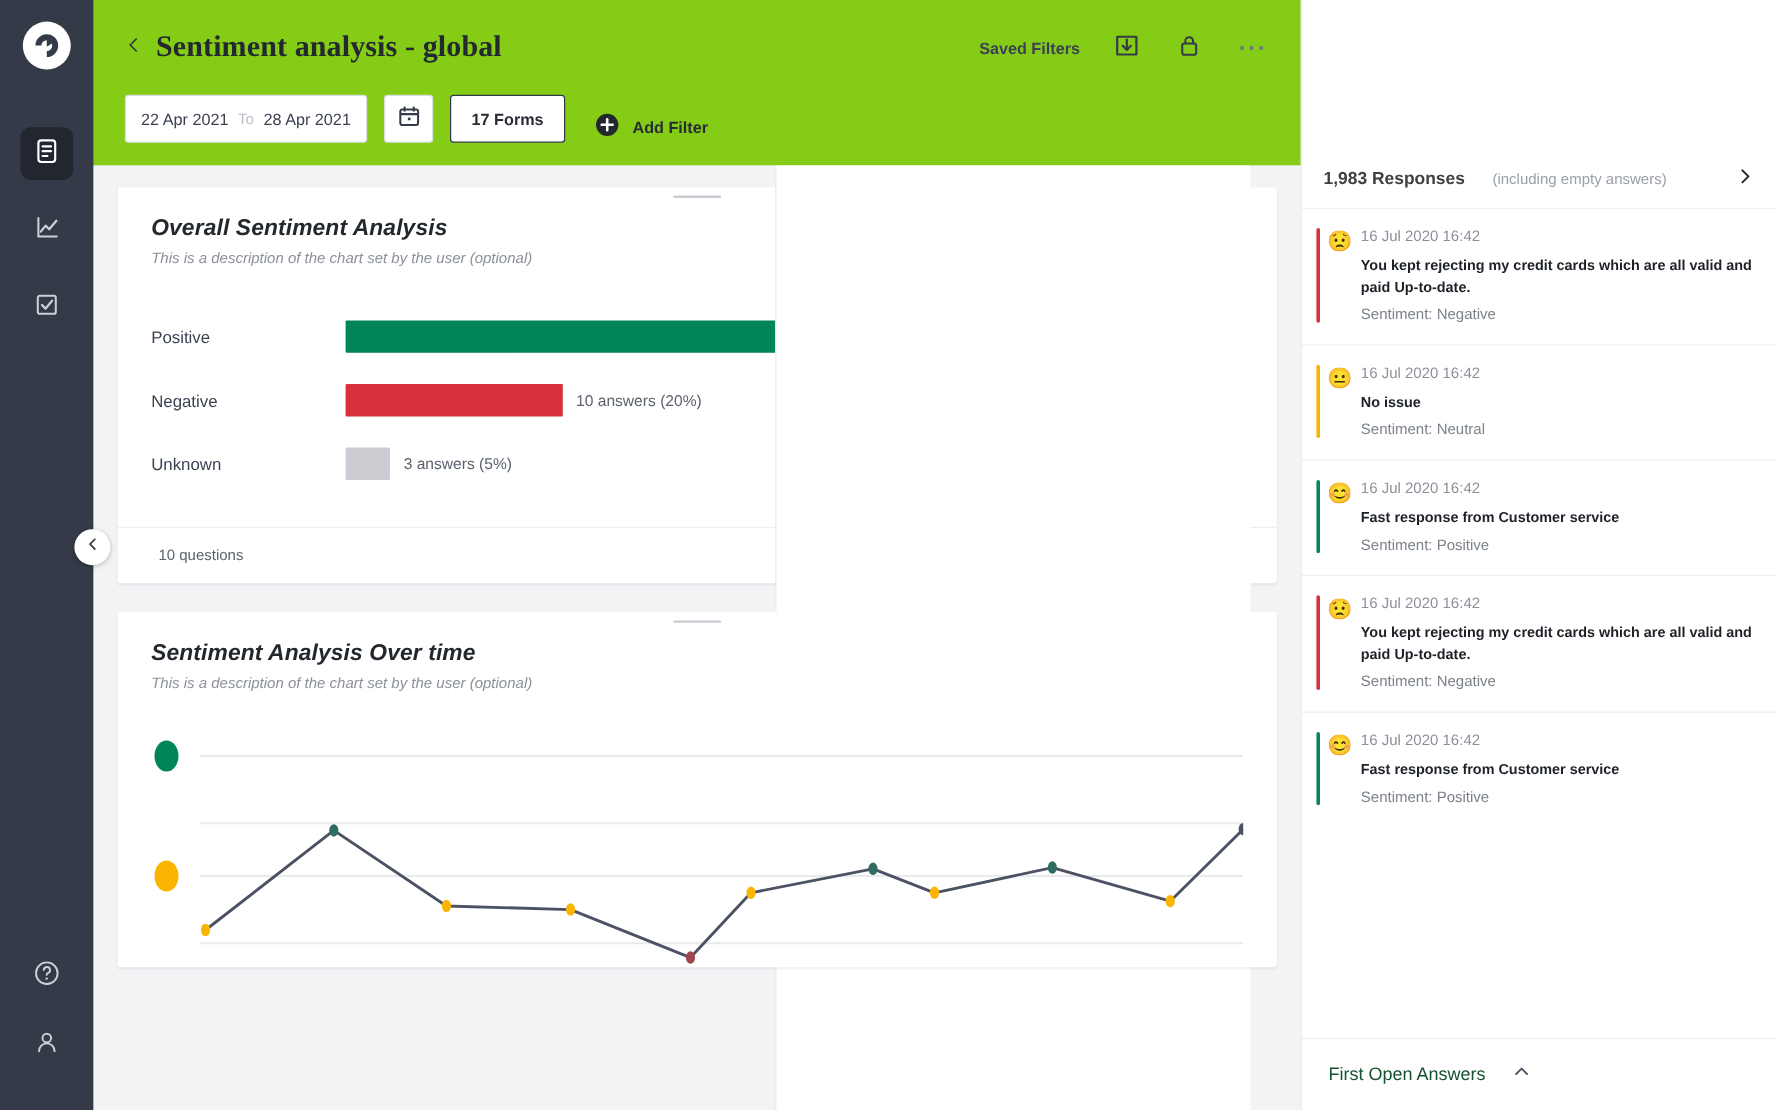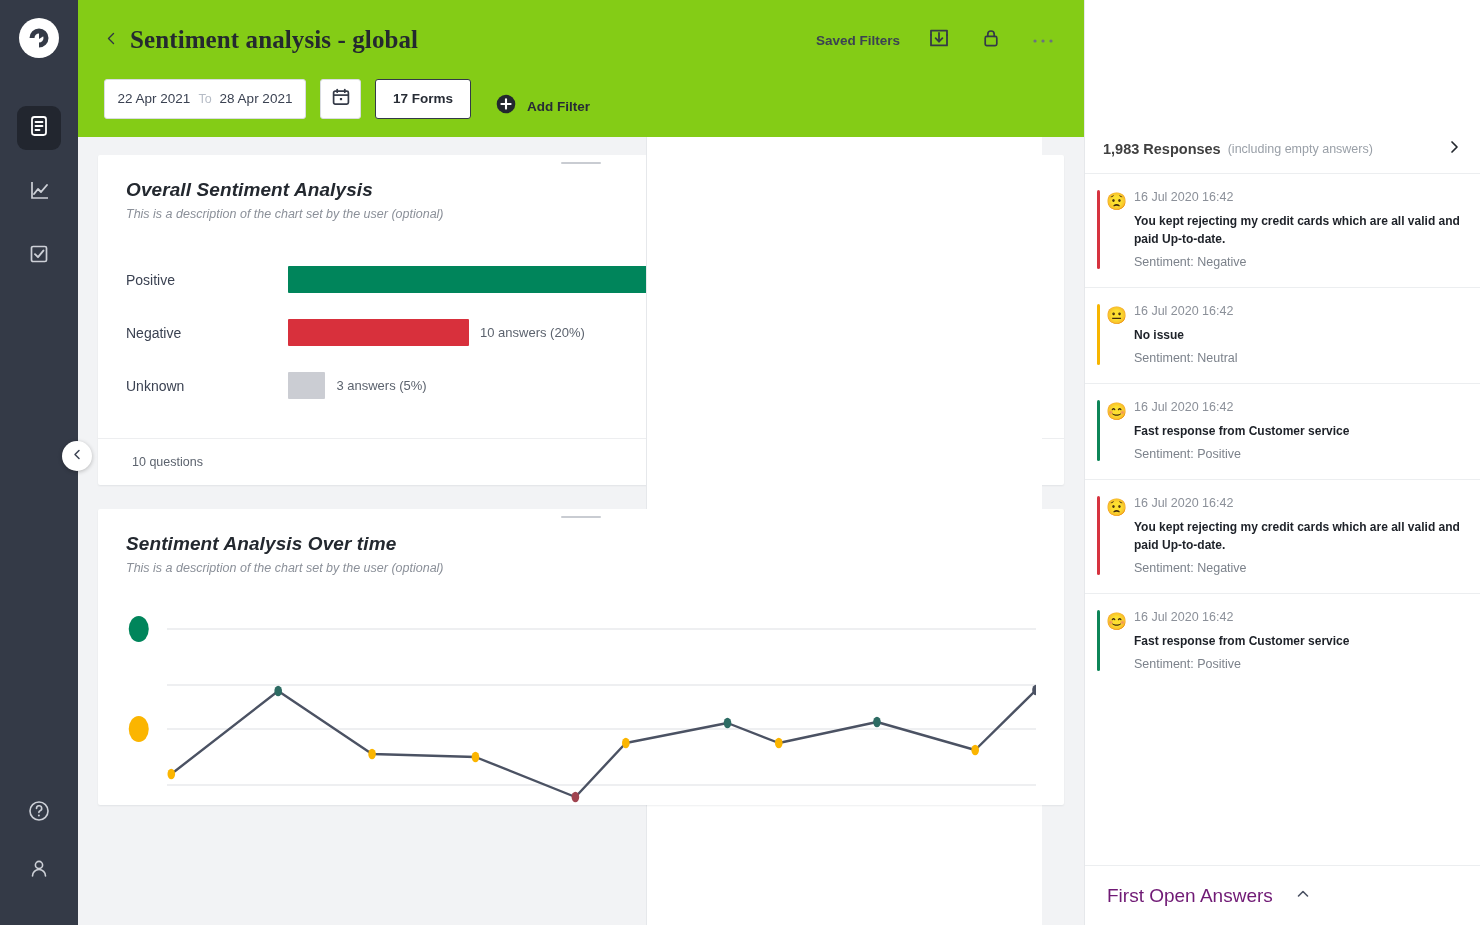--- a/index.html
+++ b/index.html
@@ -114,41 +114,41 @@
   
   .right {
     width: 396px; flex: 0 0 396px; background: #fff; border-left: 1px solid #e6e8eb;
     display: flex; flex-direction: column; height: 925px; position: relative;
   }
   .resp-head {
     height: 48px; display: flex; align-items: center; padding: 0 18px 0 18px;
     margin-top: 125px; flex: 0 0 48px;
   }
   .resp-count { font-size: 14.5px; font-weight: 700; color: #404040; }
-  .resp-sub { font-size: 12.5px; color: #9aa0a8; margin-left: 7px; }
+  .resp-sub { font-size: 12.5px; color: #9aa0a8; margin-left: 23px; }
   .resp-expand { margin-left: auto; cursor: pointer; display:flex; align-items:center; }
 
   .resp-list { flex: 1; overflow: hidden; }
   .resp-item {
     display: flex; gap: 0; padding: 16px 18px 18px 12px;
     border-top: 1px solid #eceef0; position: relative;
   }
   .resp-bar { width: 3px; border-radius: 2px; flex: 0 0 3px; }
   .resp-emoji { flex: 0 0 34px; display: flex; justify-content: center; padding-top: 1px; }
   .resp-body { flex: 1; min-width: 0; }
   .resp-time { font-size: 12.5px; color: #8b9099; }
   .resp-text { font-size: 12px; font-weight: 700; color: #1d2128; margin-top: 8px; line-height: 1.5; }
   .resp-sent { font-size: 12.5px; color: #7c828b; margin-top: 7px; }
 
   .resp-foot {
     position: absolute; left: 0; right: 0; bottom: 0; height: 60px;
     background: #fff; border-top: 1px solid #eceef0;
     display: flex; align-items: center; padding: 0 22px; gap: 22px; cursor: pointer;
   }
-  .resp-foot .lbl { font-size: 19px; color: #701a75; }
+  .resp-foot .lbl { font-size: 15px; color: #14532d; }
 </style>
 </head>
 <body>
 
 <div id="app">
 
   <div class="rail">
     <div class="rail-logo">
       <svg width="26" height="26" viewBox="0 0 26 26">
         <path d="M6 13a7 7 0 1 1 7 7" fill="none" stroke="#343a47" stroke-width="5" stroke-linecap="butt"></path>

